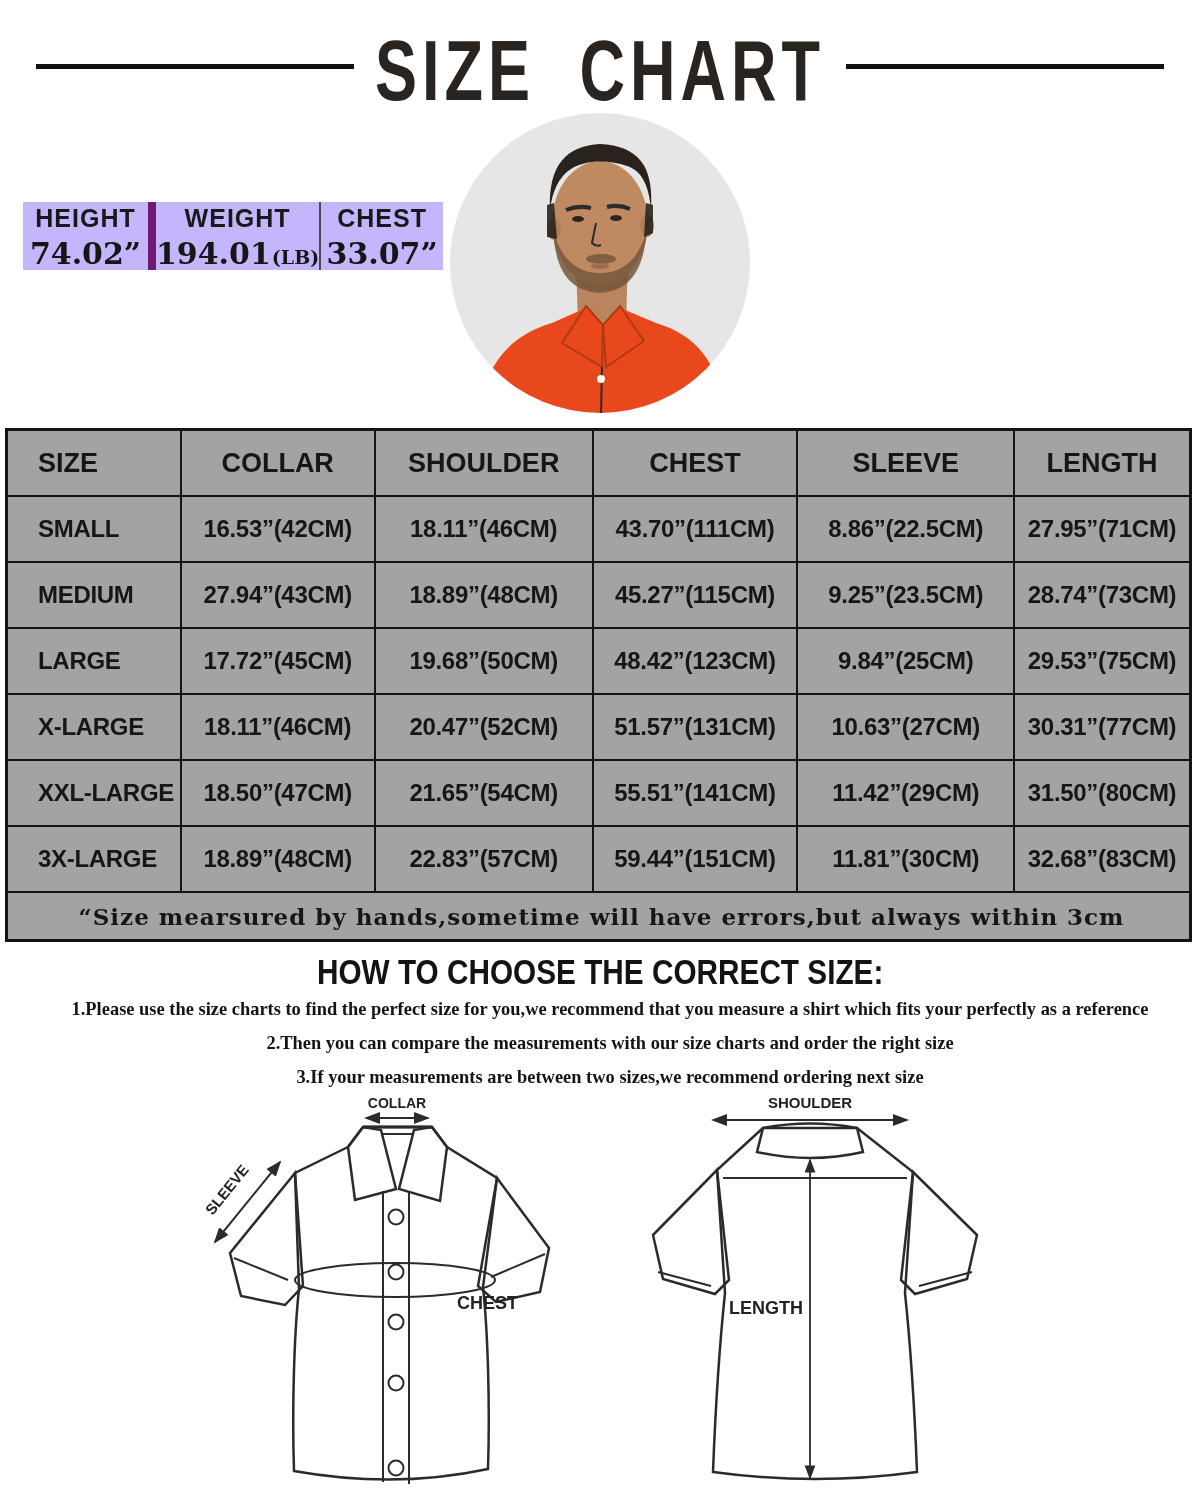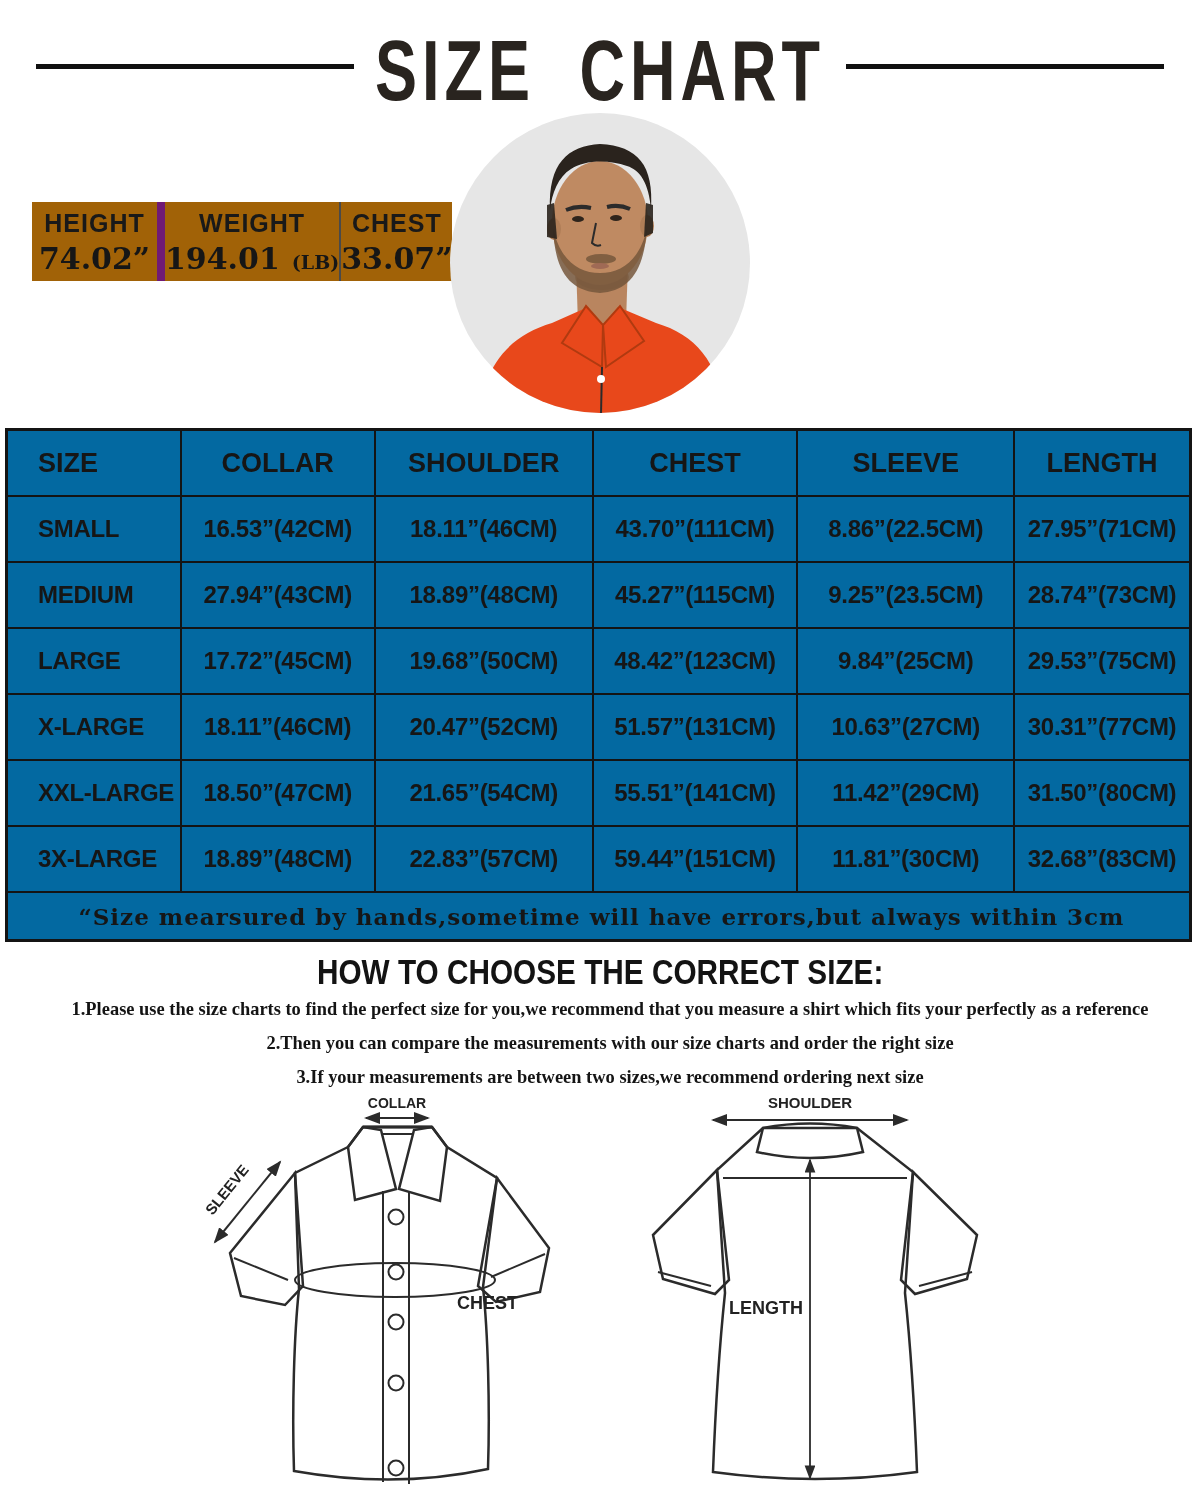--- a/index.html
+++ b/index.html
@@ -12,39 +12,39 @@
              letter-spacing:5px;word-spacing:22px;transform:scaleY(1.35);transform-origin:center;
              font-family:"Liberation Sans",sans-serif;}
   .hline{position:absolute;top:64px;width:318px;height:5px;background:#101010;}
   .hline.left{left:36px;}
   .hline.right{right:36px;}
 
   
   .photo{position:absolute;left:450px;top:113px;width:300px;height:300px;}
 
   
-  .stats{position:absolute;left:32px;top:202px;width:420px;height:79px;background:#a16207;display:flex;}
+  .stats{position:absolute;left:23px;top:202px;width:420px;height:68px;background:#c4b5fd;display:flex;}
   .stat{display:flex;flex-direction:column;justify-content:center;align-items:center;padding-top:2px;}
   .stat.s0{flex:0 0 125px;}
   .stat.s1{flex:0 0 160px;border-left:8px solid #701a75;border-right:2px solid #4a4a4a;}
   .stat.s2{flex:1;}
   .stat .lbl{font-size:25px;font-weight:bold;letter-spacing:1px;color:#191919;}
   .stat .val{font-family:"DejaVu Serif",serif;font-weight:bold;font-size:30px;margin-top:3px;color:#161616;
              display:flex;align-items:baseline;}
-  .stat .unit{font-size:19px;font-family:"DejaVu Serif",serif;font-weight:bold;margin-left:12px;}
+  .stat .unit{font-size:19px;font-family:"DejaVu Serif",serif;font-weight:bold;margin-left:1px;}
 
   
   .recommend{position:absolute;left:752px;top:233px;width:438px;height:50px;background:#f5f5f5;
              display:flex;align-items:center;justify-content:center;
              font-family:"Liberation Serif",serif;font-weight:bold;font-size:31px;
              letter-spacing:3px;word-spacing:6px;color:#151515;}
 
   
   .size-table{position:absolute;left:5px;top:428px;width:1187px;border-collapse:collapse;
-              table-layout:fixed;background:#0369a1;border:3px solid #141414;}
+              table-layout:fixed;background:#a3a3a3;border:3px solid #141414;}
   .size-table th,.size-table td{border:2px solid #141414;color:#161616;}
   .size-table th{height:62px;font-size:27px;font-weight:bold;text-align:center;letter-spacing:0;}
   .size-table td{height:62px;font-size:24px;font-weight:bold;text-align:center;letter-spacing:-0.3px;border-radius:19px;}
   .size-table th.c-size,.size-table td.c-size{text-align:left;padding-left:30px;}
   .size-table td.note-cell{height:44px;font-family:"DejaVu Serif",serif;font-weight:bold;
                            font-size:23px;letter-spacing:1px;text-align:center;padding-left:7px;}
 
   
   .h2wrap{position:absolute;top:952px;left:0;right:0;text-align:center;}
   .h2wrap h2{display:inline-block;margin:0;font-size:35px;font-weight:bold;color:#131313;

